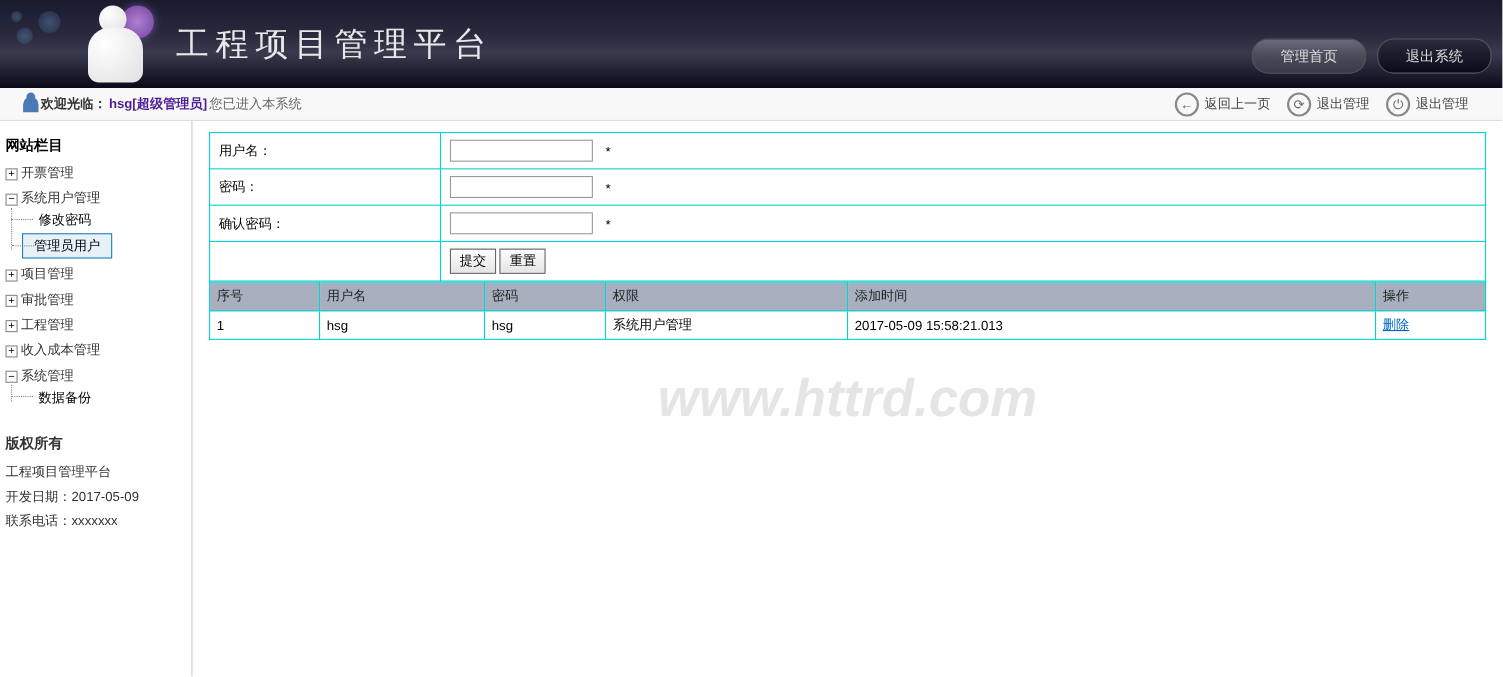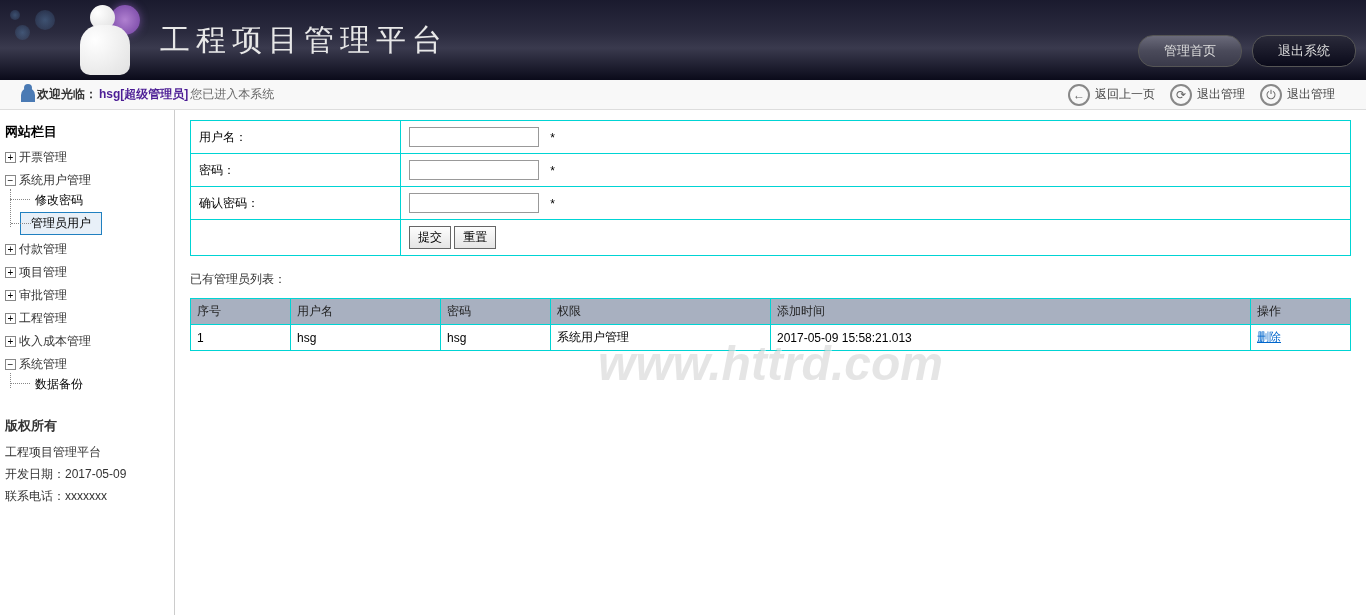--- a/index.html
+++ b/index.html
@@ -278,21 +278,20 @@
   </div>
 </div>
 
 <div class="main">
 
   <div class="sidebar">
     <div class="sidebar-heading">网站栏目</div>
     <ul class="tree" id="tree-root">
         <li><span class="tree-toggle">+</span><span class="tree-label">开票管理</span></li>
         <li><span class="tree-toggle">−</span><span class="tree-label">系统用户管理</span><ul class="tree-sub"><li>修改密码</li><li class="active">管理员用户</li></ul></li>
-        <li><span class="tree-toggle">+</span><span class="tree-label">付款管理</span></li>
         <li><span class="tree-toggle">+</span><span class="tree-label">项目管理</span></li>
         <li><span class="tree-toggle">+</span><span class="tree-label">审批管理</span></li>
         <li><span class="tree-toggle">+</span><span class="tree-label">工程管理</span></li>
         <li><span class="tree-toggle">+</span><span class="tree-label">收入成本管理</span></li>
         <li><span class="tree-toggle">−</span><span class="tree-label">系统管理</span><ul class="tree-sub">
             <li>数据备份</li>
           </ul></li>
       </ul>
     <div class="copyright-block">
       <div class="sidebar-heading">版权所有</div>
@@ -335,21 +334,20 @@
       <tr>
         <td class="label-cell"></td>
         <td>
           <button class="form-btn">提交</button>
           <button class="form-btn">重置</button>
         </td>
       </tr>
     </tbody>
       </table>
 
-    <div class="list-title">已有管理员列表：</div>
     <table class="data-table">
       <thead>
           <tr id="table-head-row">
             <th style="width: 100px; margin-left: 17px;">序号</th>
             <th style="width: 150px;">用户名</th>
             <th style="width: 110px;">密码</th>
             <th style="width: 220px;">权限</th>
             <th style="width: 480px;">添加时间</th>
             <th>操作</th>
           </tr>

